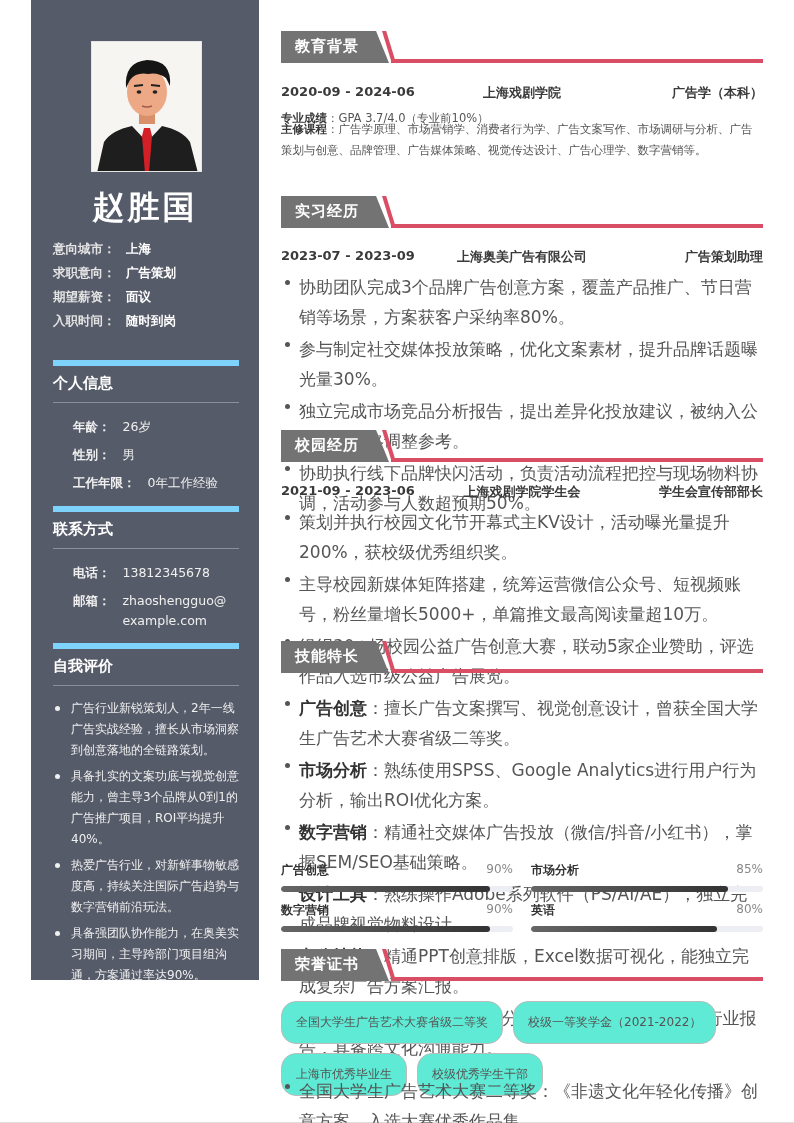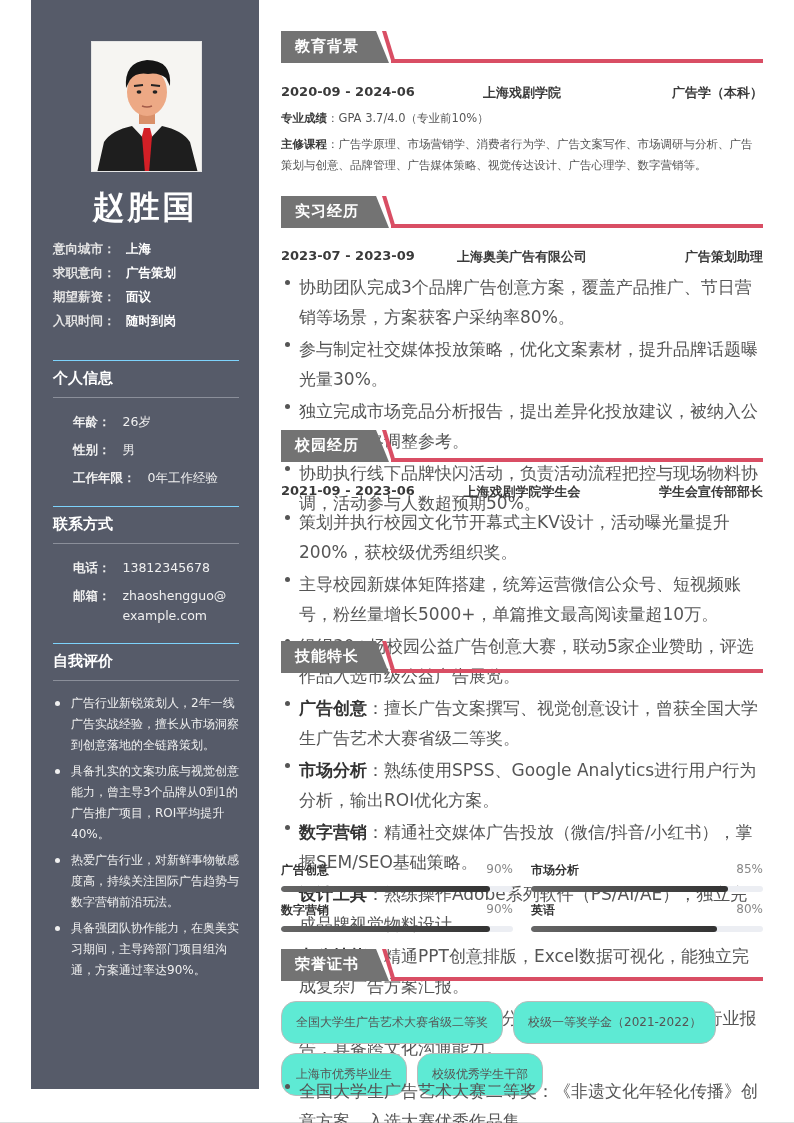--- a/index.html
+++ b/index.html
@@ -1,30 +1,30 @@
 <!DOCTYPE html>
 <html><head>
   <meta charset="utf-8">
   <style>
     * { box-sizing: border-box; margin: 0; padding: 0; }
     html, body { width: 794px; height: 1123px; background: #ffffff; overflow: hidden; }
     body { font-family: "DejaVu Sans", "Liberation Sans", sans-serif; color: #444; position: relative; }
     .page { position: relative; width: 794px; height: 1123px; background: #fff; border-bottom: 1px solid #ddd; }
 
     
-    .sidebar { position: absolute; left: 31px; top: 0; width: 228px; height: 1089px; background: #565b69; color: #f2f2f2; padding: 16px 22px; }
+    .sidebar { position: absolute; left: 31px; top: 0; width: 228px; height: 980px; background: #565b69; color: #f2f2f2; padding: 16px 22px; }
     .photo { position: absolute; left: 60px; top: 41px; width: 111px; height: 131px; background: #f6f5f2; overflow: hidden; border: 1px solid #e5e5e5; }
     .name { position: absolute; left: 0; top: 186px; width: 228px; text-align: center; font-size: 32px; font-weight: bold; color: #fff; letter-spacing: 3px; }
     .intent { position: absolute; left: 22px; top: 237px; width: 190px; }
     .intent .row { display: flex; font-size: 12.5px; line-height: 24px; font-weight: bold; }
     .intent .k { width: 73px; color: #e4e4e4; }
     .intent .v { color: #fff; }
 
     .sb-section { position: absolute; left: 22px; width: 186px; }
-    .sb-title { border-top: 1px solid #7dd3fc; border-bottom: 1px solid #8b8f9a; padding: 8px 0 9px; font-size: 15px; font-weight: bold; color: #fff; }
+    .sb-title { border-top: 6px solid #7dd3fc; border-bottom: 1px solid #8b8f9a; padding: 8px 0 9px; font-size: 15px; font-weight: bold; color: #fff; }
     .sb-rows { padding-top: 10px; }
     .sb-row { display: flex; font-size: 12.5px; line-height: 28px; color: #f0f0f0; margin-left: 20px; }
     .sb-row .k { font-weight: bold; white-space: nowrap; margin-right: 12px; }
     .sb-row .v { word-break: break-all; line-height: 20px; padding-top: 4px; }
     .sb-list { list-style: none; padding-top: 12px; }
     .sb-list li { position: relative; padding-left: 18px; font-size: 12px; line-height: 21px; color: #f0f0f0; margin-bottom: 5px; }
     .sb-list li::before { content: ""; position: absolute; left: 2px; top: 8px; width: 5px; height: 5px; border-radius: 50%; background: #f0f0f0; }
 
     
     .main { position: absolute; left: 281px; top: 0; width: 482px; }
@@ -159,21 +159,21 @@
       <div class="line"></div>
     </div>
     <div class="entry-head" style="top:84px;">
       <span>2020-09 - 2024-06</span>
       <span class="c">上海戏剧学院</span>
       <span class="r">广告学（本科）</span>
     </div>
     <div class="para" style="top:108px;">
       <b>专业成绩</b><span>：GPA 3.7/4.0（专业前10%）</span>
     </div>
-    <div class="para" style="top:134px;">
+    <div class="para" style="top:119px;">
       <b>主修课程</b><span>：广告学原理、市场营销学、消费者行为学、广告文案写作、市场调研与分析、广告策划与创意、品牌管理、广告媒体策略、视觉传达设计、广告心理学、数字营销等。</span>
     </div>
 
     <div class="sec-head" style="top:196px;">
       <div class="block">
           <span>实习经历</span>
         </div>
       <div class="slash"></div>
       <div class="line"></div>
     </div>

